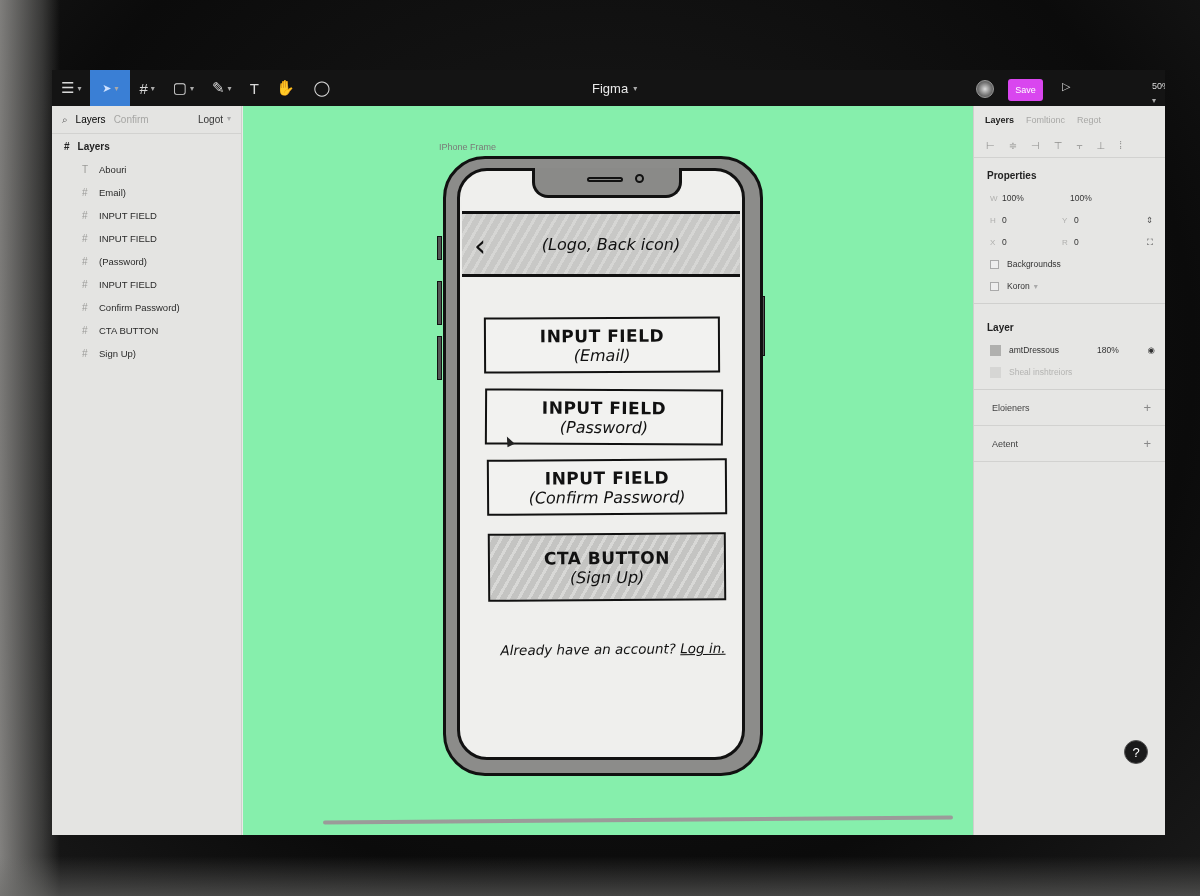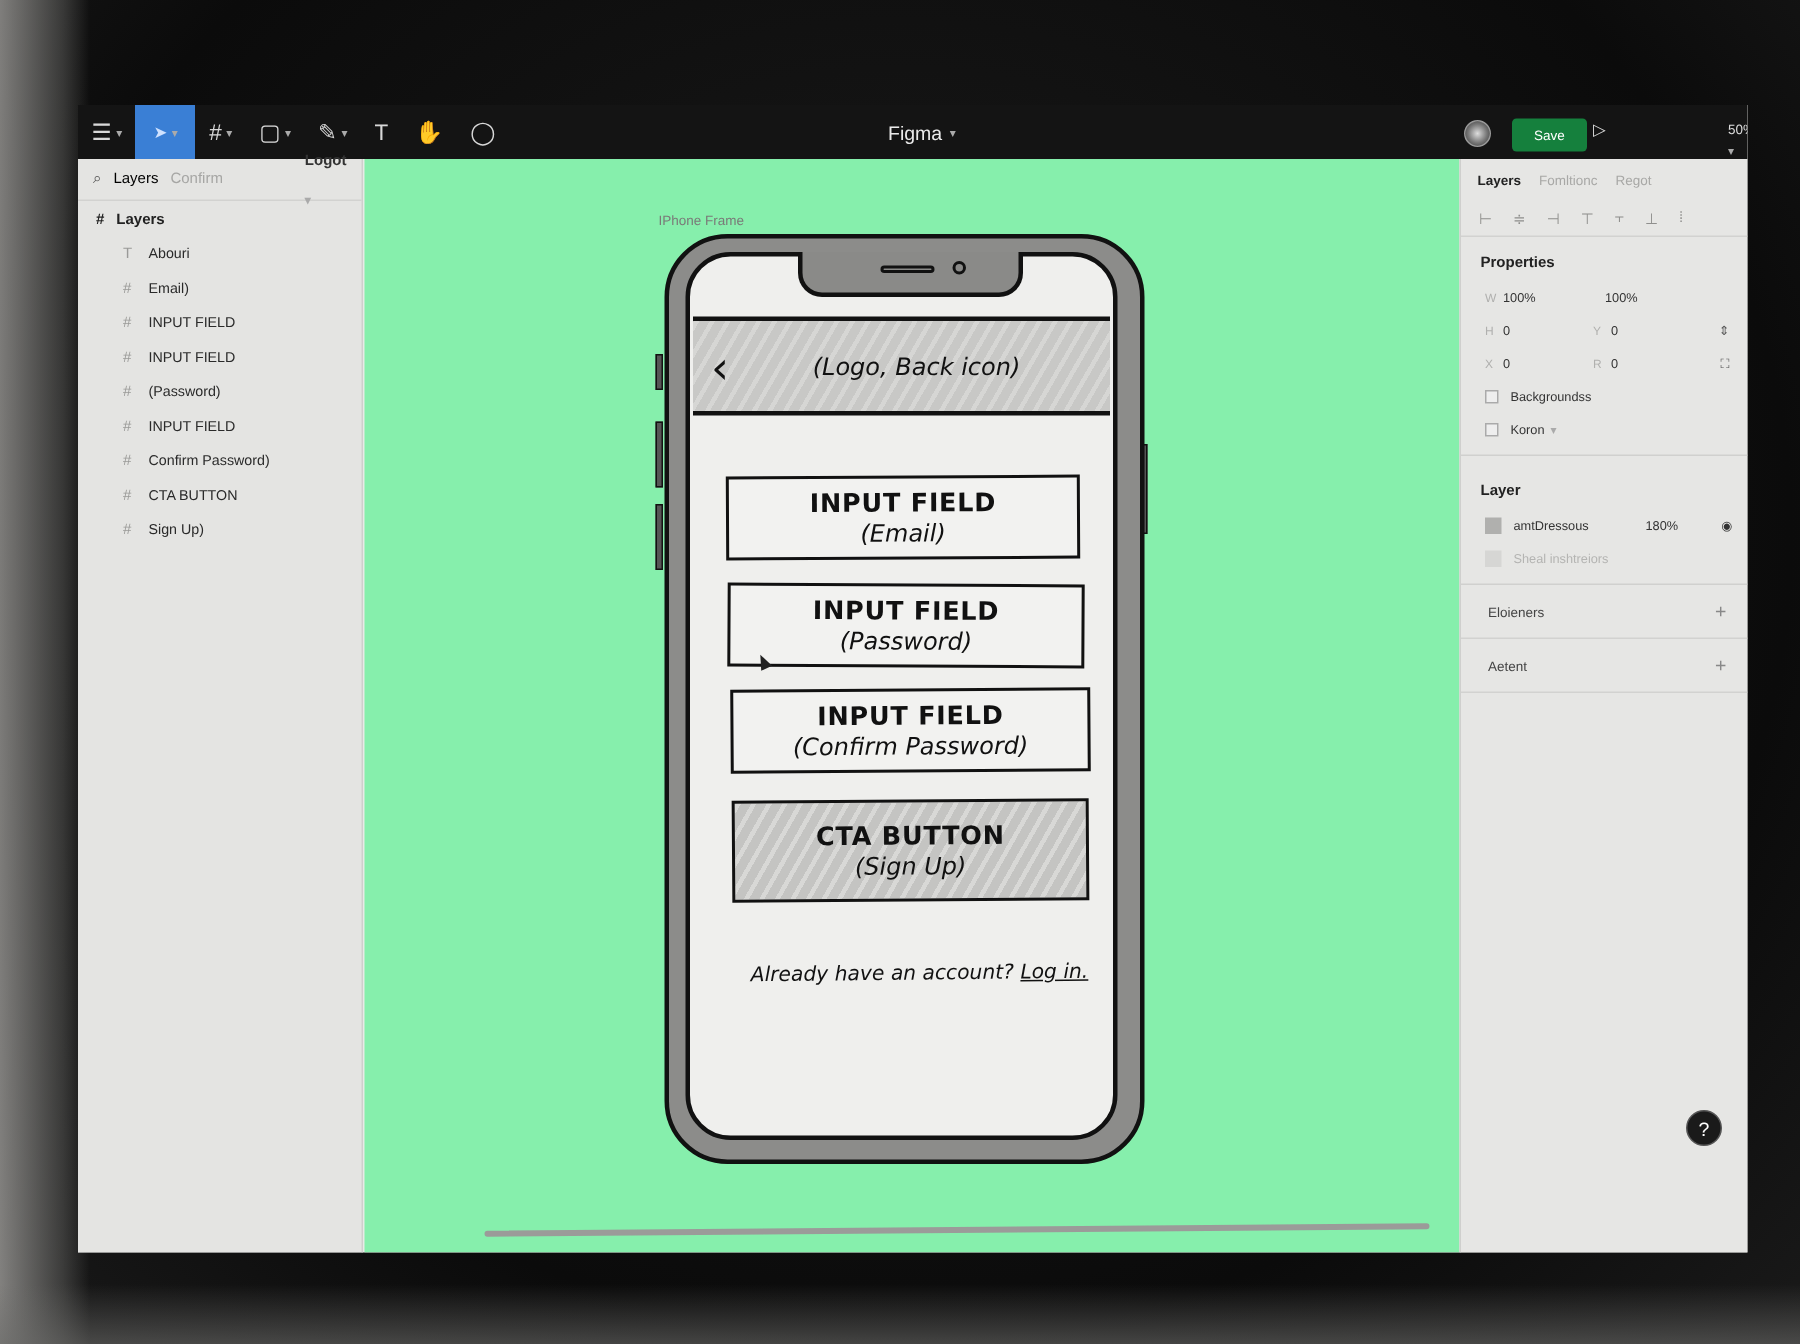--- a/index.html
+++ b/index.html
@@ -10,29 +10,29 @@
   .bezel::after { content:""; position:absolute; left:0; bottom:0; width:1200px; height:40px; background: linear-gradient(180deg,transparent,#6a6a68); opacity:.6; }
   .screen { position: absolute; left: 52px; top: 70px; width: 1113px; height: 765px; background: #e9e9e7; overflow: hidden; }
 
   
   .toolbar { position:absolute; left:0; top:0; width:1113px; height:36px; background:#141414; display:flex; align-items:center; }
   .tool { height:36px; display:flex; align-items:center; justify-content:center; color:#d8d8d8; font-size:15px; gap:3px; padding:0 9px; }
   .tool.active { background:#3a7fd5; color:#cfe2ff; width:40px; }
   .caret { font-size:8px; color:#aaa; }
   .title { position:absolute; left:540px; top:0; height:36px; display:flex; align-items:center; color:#eaeaea; font-size:13px; gap:5px; }
   .avatar { position:absolute; left:924px; top:10px; width:18px; height:18px; border-radius:50%; background:radial-gradient(circle,#ddd 0%,#777 55%,#333 100%); border:1px solid #999; }
-  .save-btn { position:absolute; left:956px; top:9px; width:50px; height:22px; background:#15803d; color:#fff; font-size:9px; border-radius:3px; display:flex; align-items:center; justify-content:center; }
+  .save-btn { position:absolute; left:956px; top:9px; width:35px; height:22px; background:#d946ef; color:#fff; font-size:9px; border-radius:3px; display:flex; align-items:center; justify-content:center; }
   .play { position:absolute; left:1010px; top:10px; color:#ddd; font-size:11px; }
   .zoom-ctl { position:absolute; left:1100px; top:11px; color:#ddd; font-size:9px; display:flex; gap:5px;flex-direction:column; }
 
   
   .left { position:absolute; left:0; top:36px; width:190px; height:729px; background:#e4e4e2; border-right:1px solid #cfcfcd; }
   .left-head { height:28px; display:flex; align-items:center; padding:0 10px; font-size:10px; gap:8px; border-bottom:1px solid #d2d2d0; }
   .left-head .muted { color:#a6a6a4; }
-  .left-head .page { margin-left:auto; font-weight:bold; color:#333; display:flex; gap:16px;flex-direction:column; }
+  .left-head .page { margin-left:auto; font-weight:normal; color:#333; display:flex; gap:4px; }
   .layers-title { height:24px; display:flex; align-items:center; padding:0 12px; font-size:10px; font-weight:bold; gap:8px; color:#222; }
   .layer { height:23px; display:flex; align-items:center; padding-left:30px; gap:9px; font-size:9.5px; color:#2a2a2a; }
   .layer .ic { color:#9a9a98; font-size:10px; width:8px; }
 
   
   .canvas { position:absolute; left:191px; top:36px; width:730px; height:729px; background:#86efac; }
   .frame-label { position:absolute; left:196px; top:36px; font-size:9px; color:#7a7a78; }
   .scroll-h { position:absolute; left:80px; top:712px; width:630px; height:4px; background:#9b9b99; border-radius:2px; transform:rotate(-0.45deg); }
   .scroll-v { position:absolute; left:745px; top:215px; width:4px; height:410px; background:#8f8f8d; border-radius:2px; transform:rotate(-0.6deg); }
 

